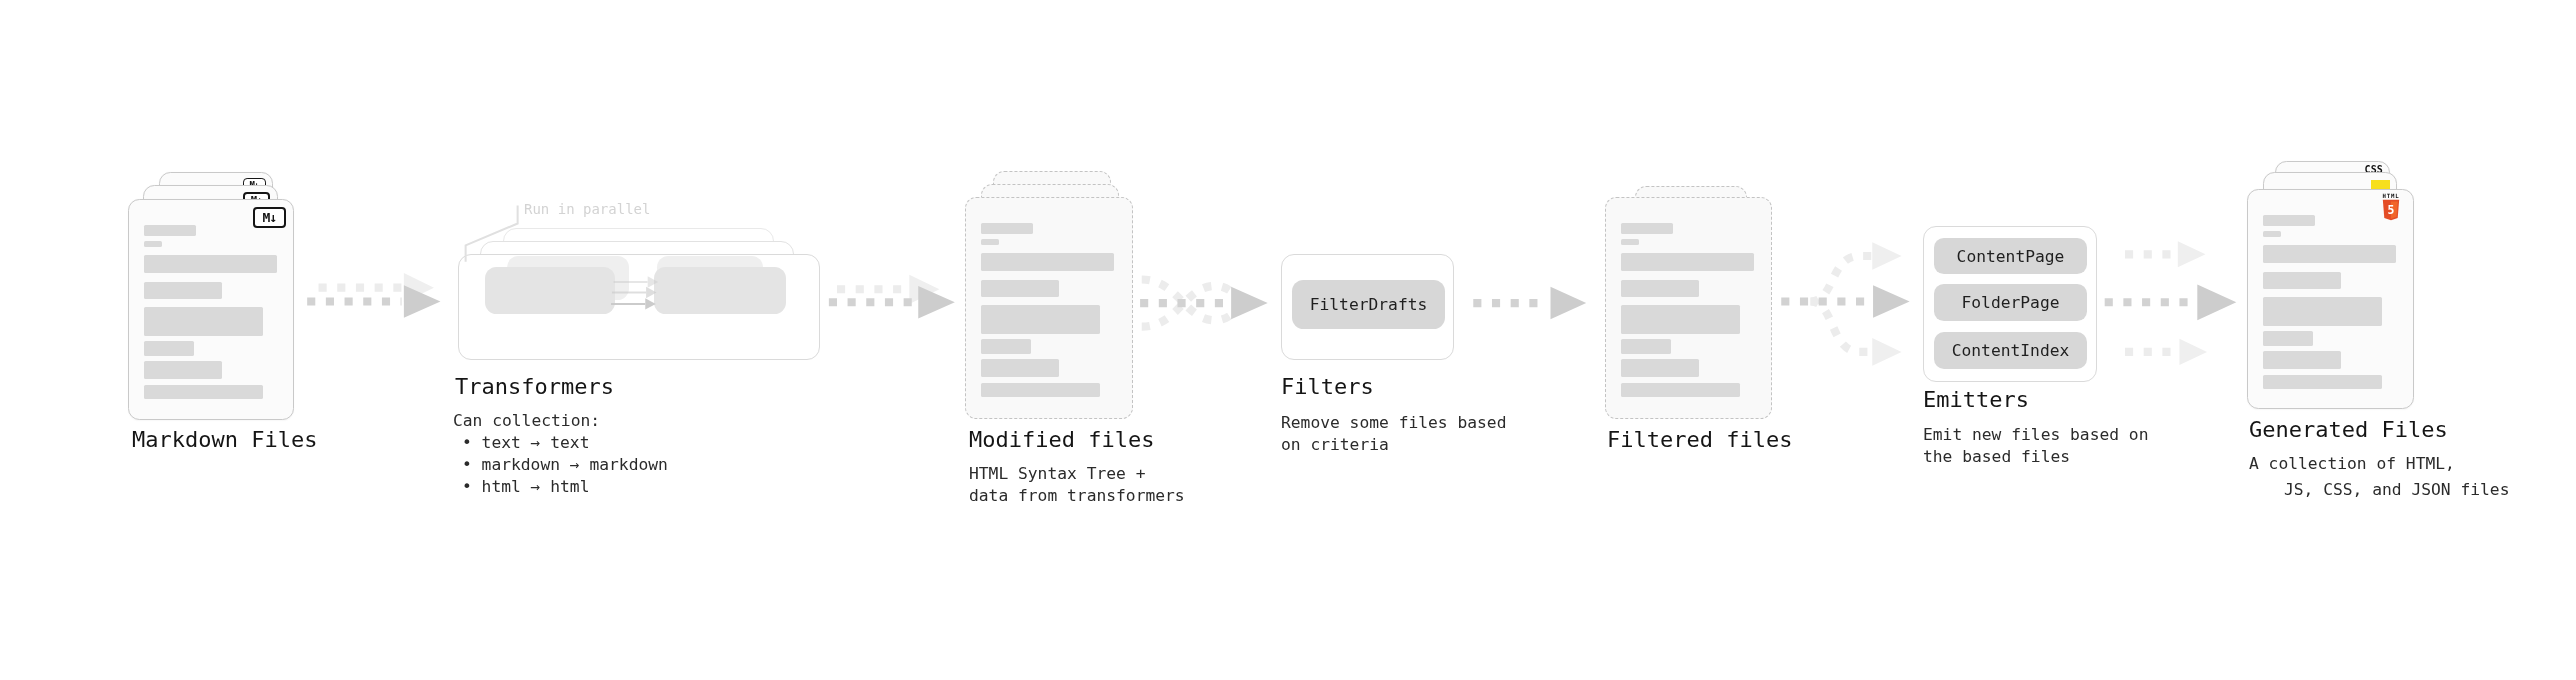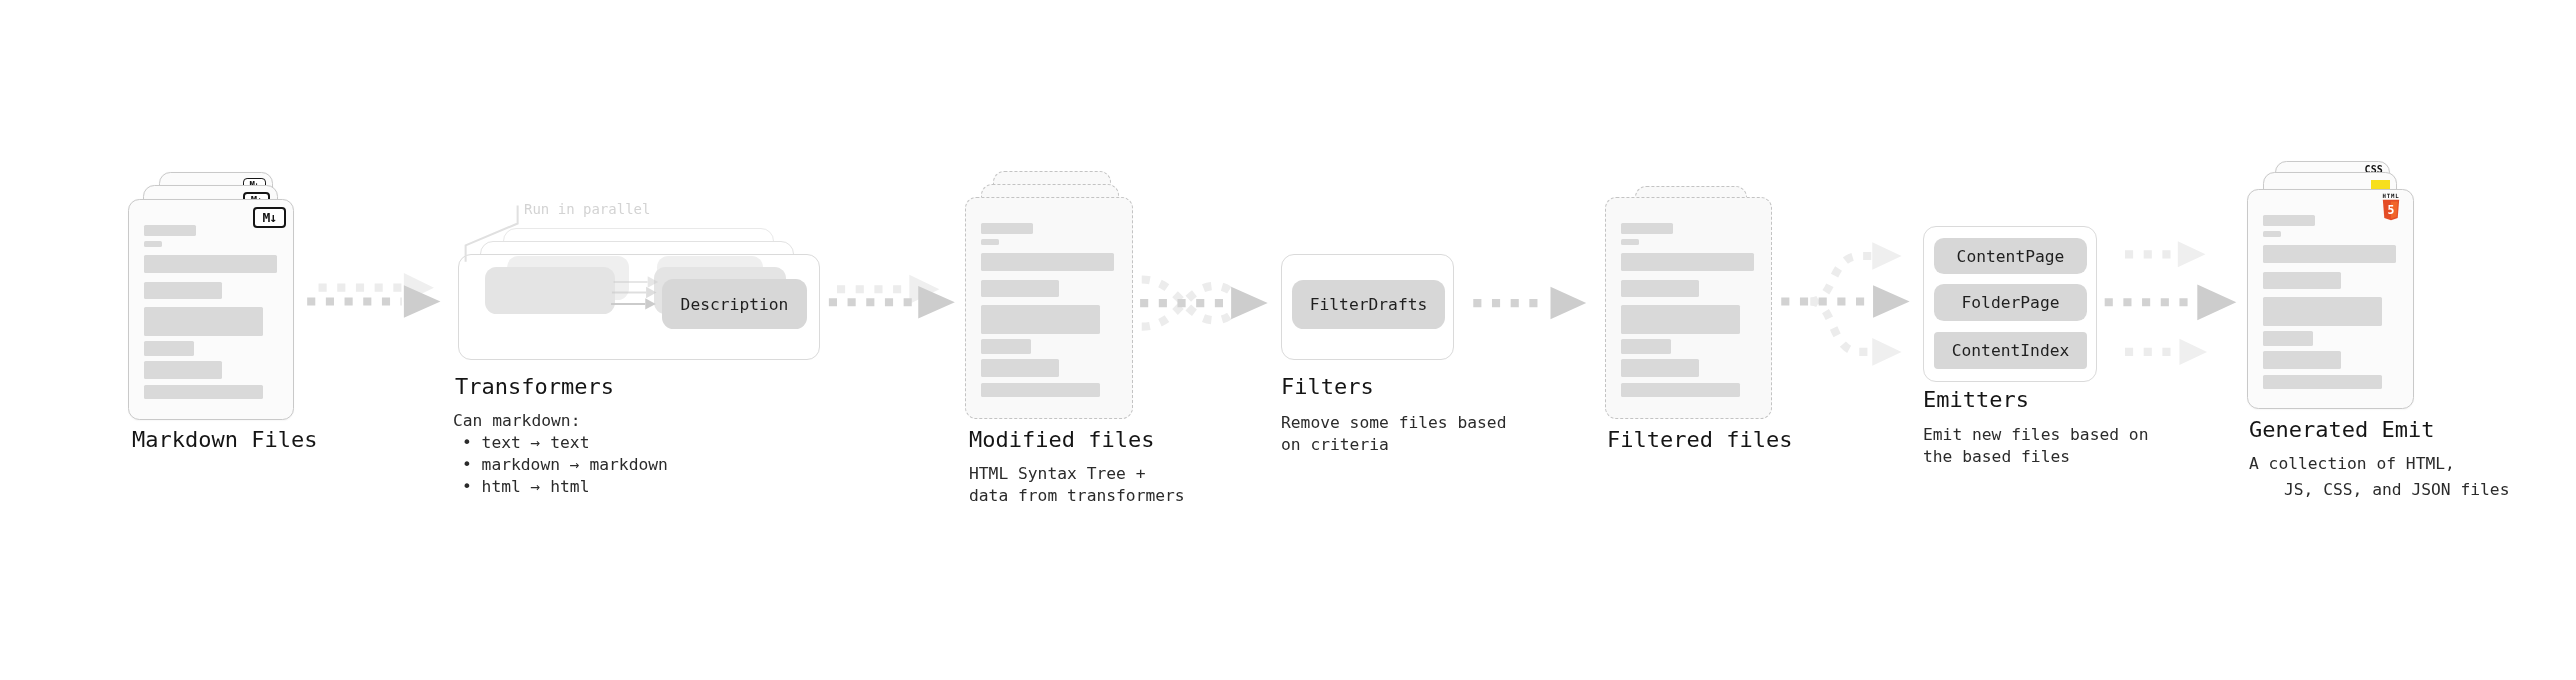--- a/index.html
+++ b/index.html
@@ -68,26 +68,25 @@
 
   <div class="frame back" style="left:503px;top:228px;width:271px;height:106px;"></div>
   <div class="frame mid" style="left:480px;top:241px;width:314px;height:106px;"></div>
   <div class="frame" style="left:458px;top:254px;width:362px;height:106px;"></div>
 
   <div class="chip ghost2" style="left:507px;top:256px;width:122px;height:44px;"></div>
   <div class="chip ghost" style="left:485px;top:267px;width:130px;height:47px;"></div>
 
   <div class="chip ghost2" style="left:657px;top:256px;width:106px;height:44px;"></div>
   <div class="chip ghost" style="left:654px;top:267px;width:132px;height:47px;"></div>
-  <div class="chip" style="left:662px;top:279px;width:145px;height:50px;">Description</div>
 
   <div class="note" style="left:524px;top:201px;">Run in parallel</div>
 
   <div class="stage-label" style="left:455px;top:374px;">Transformers</div>
-  <div class="desc" style="left:453px;top:411px;">Can markdown:</div>
+  <div class="desc" style="left:453px;top:411px;">Can collection:</div>
   <div class="desc" style="left:462px;top:433px;">• text → text</div>
   <div class="desc" style="left:462px;top:455px;">• markdown → markdown</div>
   <div class="desc" style="left:462px;top:477px;">• html → html</div>
 
   <div class="card dashed" style="left:993px;top:171px;width:118px;height:221px;"></div>
   <div class="card dashed" style="left:981px;top:184px;width:138px;height:221px;"></div>
   <div class="card dashed" style="left:965px;top:197px;width:168px;height:222px;">
     <div class="bar" style="left:15.4px;top:25px;width:52px;height:11.4px;"></div>
     <div class="bar" style="left:15.4px;top:41px;width:18px;height:5.7px;"></div>
     <div class="bar" style="left:15.4px;top:55px;width:133px;height:18px;"></div>
@@ -116,21 +115,21 @@
     <div class="bar" style="left:15.4px;top:107px;width:119px;height:29px;"></div>
     <div class="bar" style="left:15.4px;top:141px;width:50px;height:14.6px;"></div>
     <div class="bar" style="left:15.4px;top:161px;width:78px;height:18px;"></div>
     <div class="bar" style="left:15.4px;top:185px;width:119px;height:14px;"></div>
   </div>
   <div class="stage-label" style="left:1607px;top:427px;">Filtered files</div>
 
   <div class="frame" style="left:1923px;top:226px;width:174px;height:156px;"></div>
   <div class="chip" style="left:1934px;top:238px;width:153px;height:36px;border-radius:9.8px;">ContentPage</div>
   <div class="chip" style="left:1934px;top:284px;width:153px;height:37px;border-radius:9.8px;">FolderPage</div>
-  <div class="chip" style="left:1934px;top:332px;width:153px;height:37px;border-radius:4px;">ContentIndex</div>
+  <div class="chip" style="left:1934px;top:332px;width:153px;height:37px;border-radius:10px;">ContentIndex</div>
   <div class="stage-label" style="left:1923px;top:387px;">Emitters</div>
   <div class="desc" style="left:1923px;top:425px;">Emit new files based on</div>
   <div class="desc" style="left:1923px;top:447px;">the based files</div>
 
   <div class="card" style="left:2275px;top:161px;width:115px;height:221px;">
     <div class="css-badge" style="right:8.1px;top:2.4px;width:16.3px;font-size:10px;">
       <span>CSS</span>
       <div class="bar-blue"></div>
     </div>
   </div>
@@ -148,21 +147,21 @@
     </div>
     <div class="bar" style="left:14.6px;top:25px;width:52px;height:11.4px;"></div>
     <div class="bar" style="left:14.6px;top:41px;width:18px;height:5.7px;"></div>
     <div class="bar" style="left:14.6px;top:55px;width:133px;height:18px;"></div>
     <div class="bar" style="left:14.6px;top:82px;width:78px;height:17px;"></div>
     <div class="bar" style="left:14.6px;top:107px;width:119px;height:29px;"></div>
     <div class="bar" style="left:14.6px;top:141px;width:50px;height:14.6px;"></div>
     <div class="bar" style="left:14.6px;top:161px;width:78px;height:18px;"></div>
     <div class="bar" style="left:14.6px;top:185px;width:119px;height:14px;"></div>
   </div>
-  <div class="stage-label" style="left:2249px;top:417px;">Generated Emit</div>
+  <div class="stage-label" style="left:2249px;top:417px;">Generated Files</div>
   <div class="desc" style="left:2249px;top:454px;">A collection of HTML,</div>
   <div class="desc" style="left:2249px;top:480px;margin-left:35px;">JS, CSS, and JSON files</div>
 
   <svg class="overlay" width="2576" height="681" viewBox="0 0 3170 838">
 
     <polyline class="leader" points="637,253 637,275 573,302 573,322"></polyline>
 
     <g>
       <g class="lt">
           <line x1="392" y1="354" x2="498" y2="354"></line>

